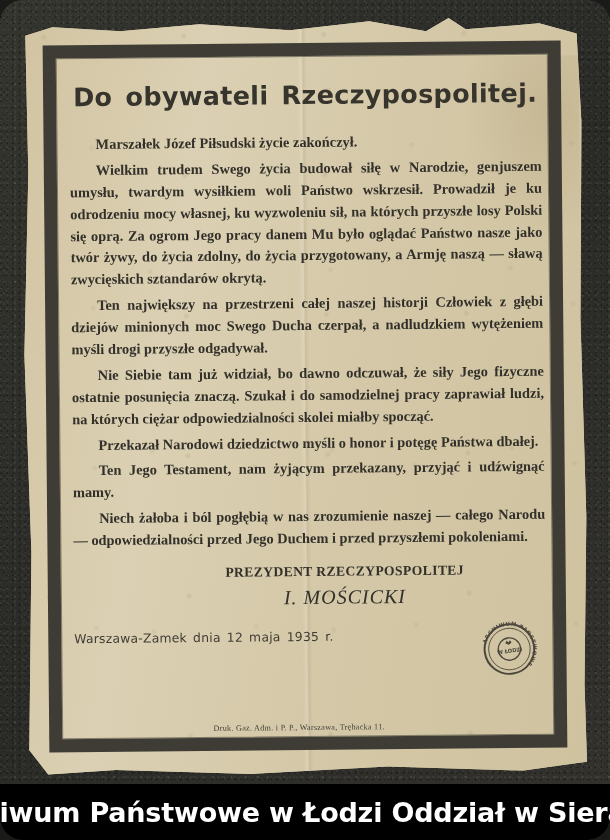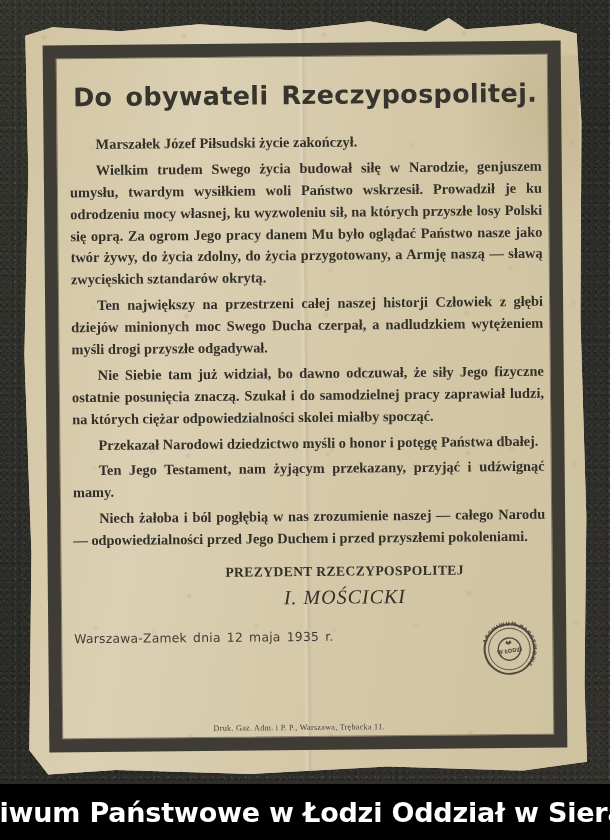--- a/index.html
+++ b/index.html
@@ -23,20 +23,21 @@
     background-image:
       radial-gradient(circle at 12% 18%, rgba(255,255,255,0.055) 0 1px, transparent 1px),
       radial-gradient(circle at 35% 62%, rgba(255,255,255,0.05) 0 1px, transparent 1px),
       radial-gradient(circle at 68% 30%, rgba(255,255,255,0.05) 0 1px, transparent 1px),
       radial-gradient(circle at 85% 78%, rgba(255,255,255,0.045) 0 1px, transparent 1px),
       radial-gradient(circle at 22% 88%, rgba(0,0,0,0.28) 0 1px, transparent 1px),
       radial-gradient(circle at 55% 45%, rgba(0,0,0,0.25) 0 1px, transparent 1px),
       linear-gradient(135deg, #35352f 0%, #2a2a27 50%, #33322d 100%);
     background-size: 7px 7px, 11px 11px, 9px 9px, 13px 13px, 6px 6px, 8px 8px, 100% 100%;
     overflow: hidden;
+    border-radius: 23px;
   }
 
   
   #poster {
     position: absolute;
     left: 22px;
     top: 18px;
     width: 566px;
     height: 760px;
     background-color: #d6caaa;

